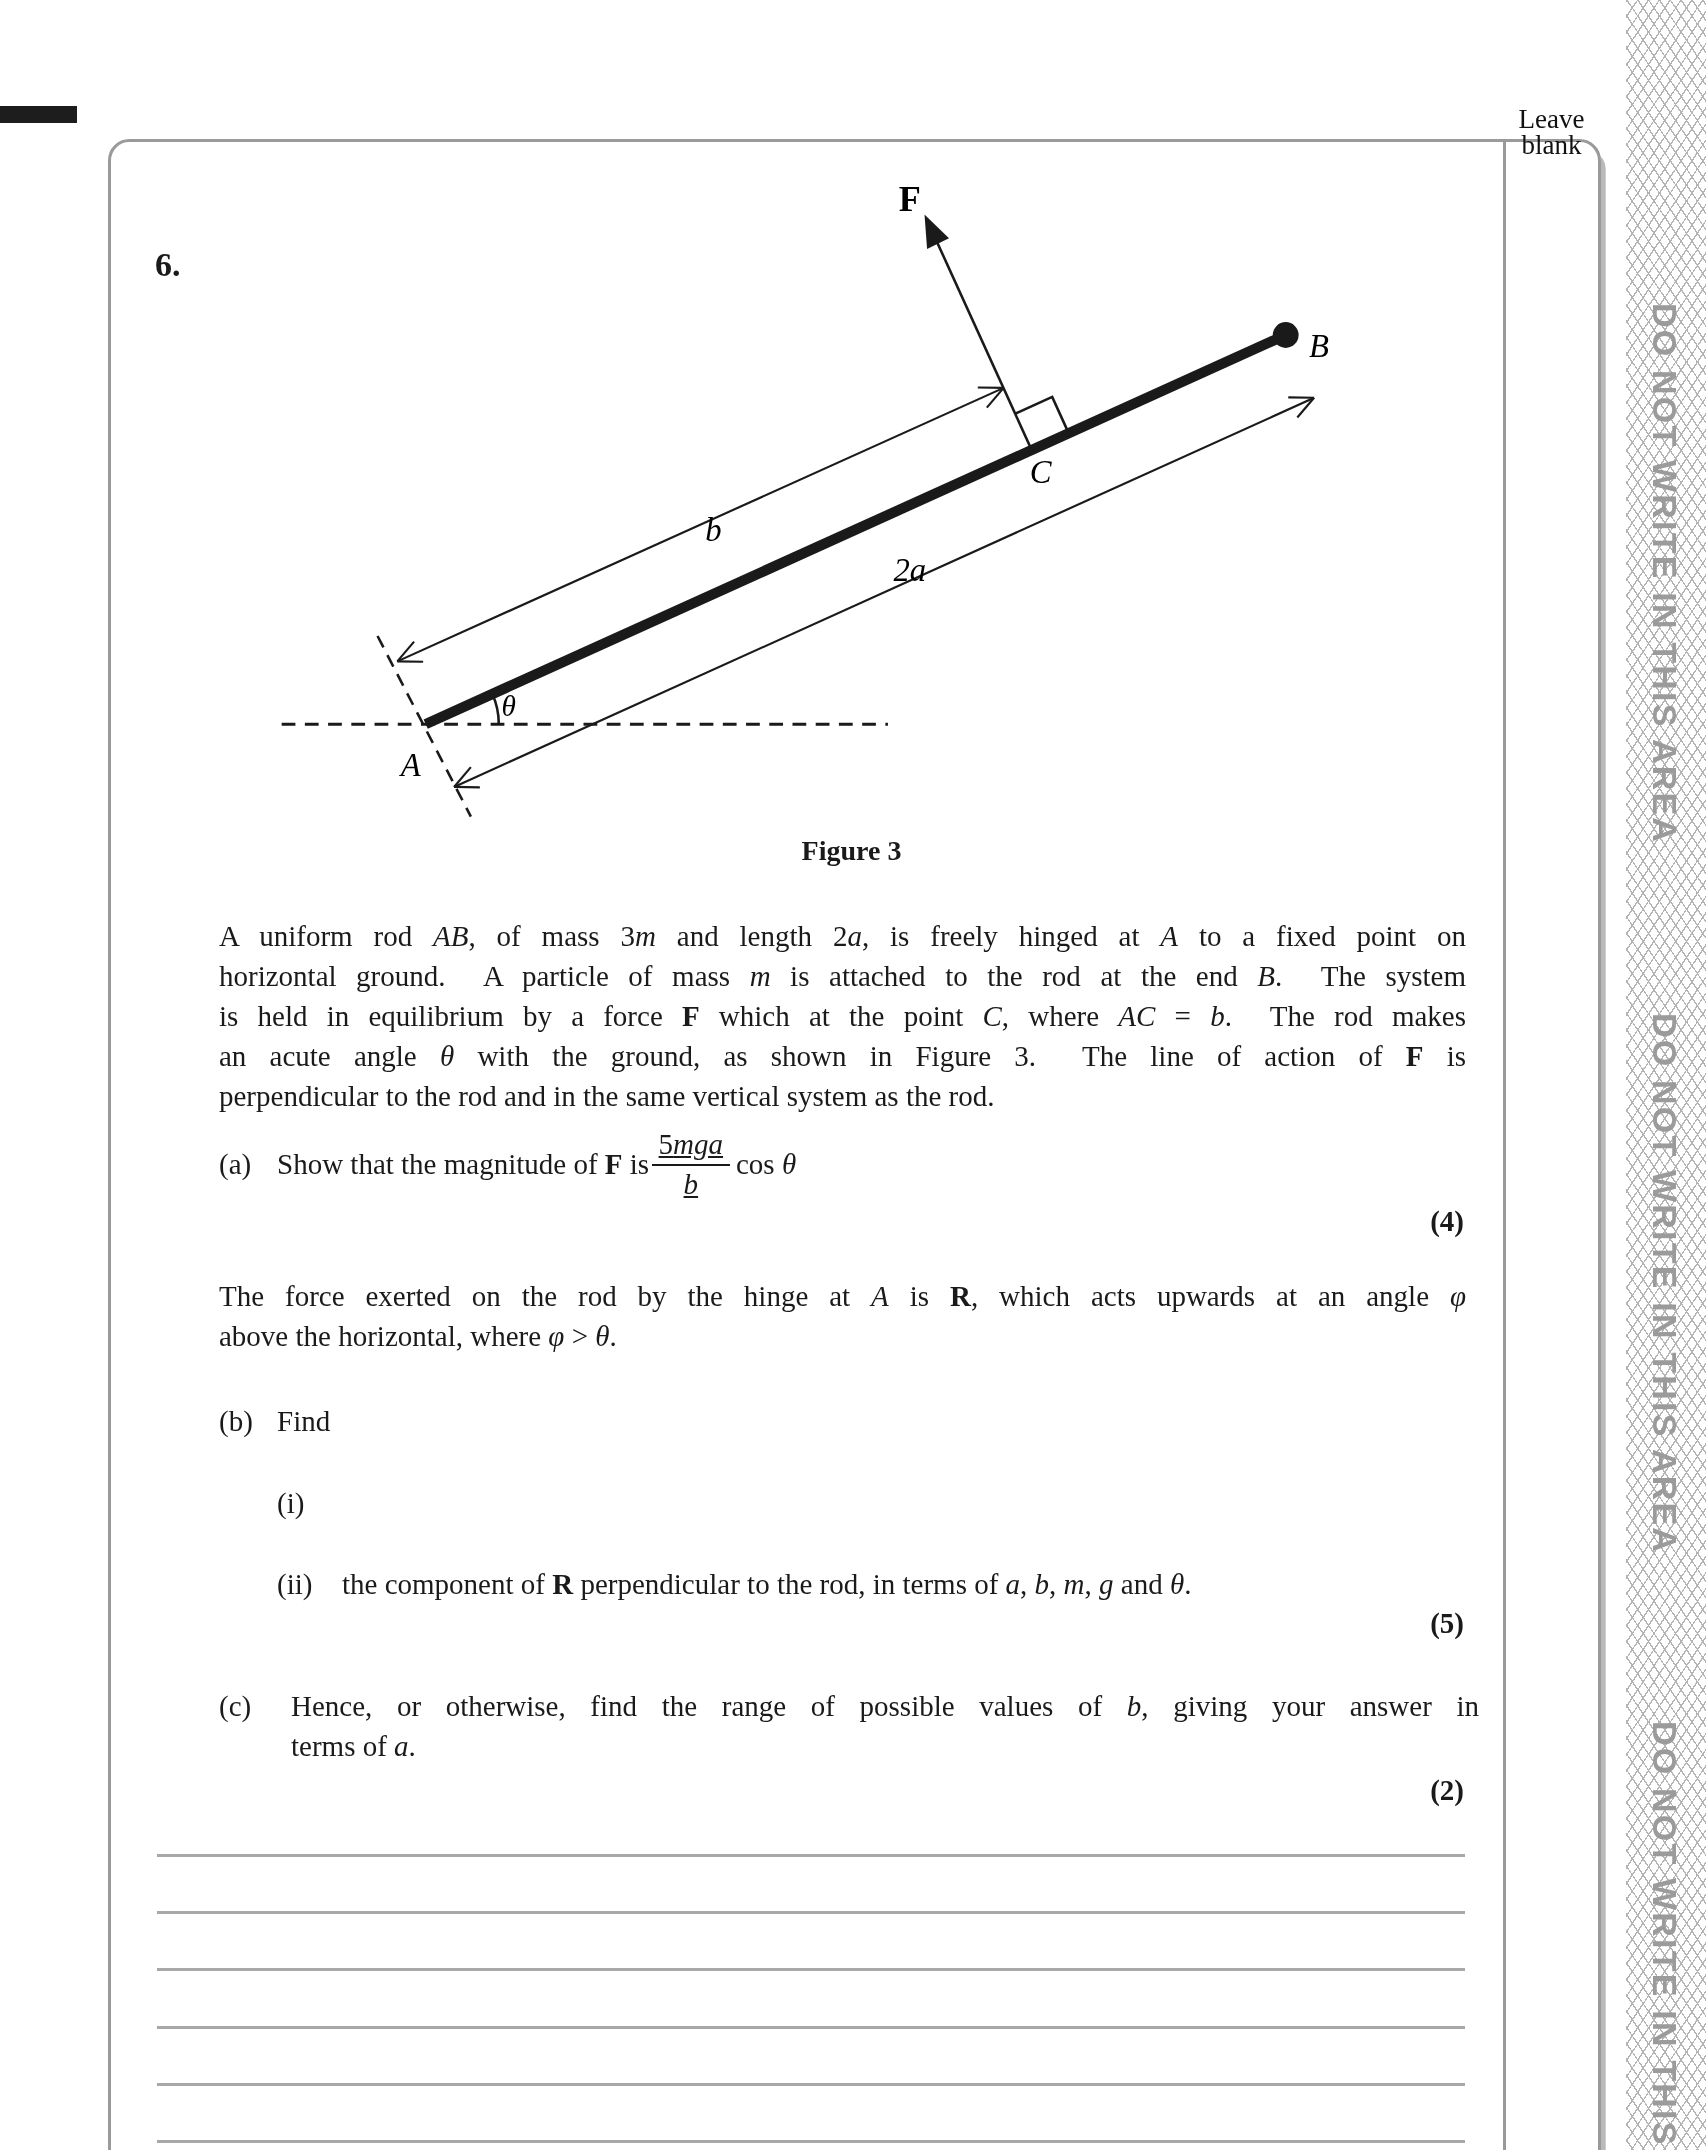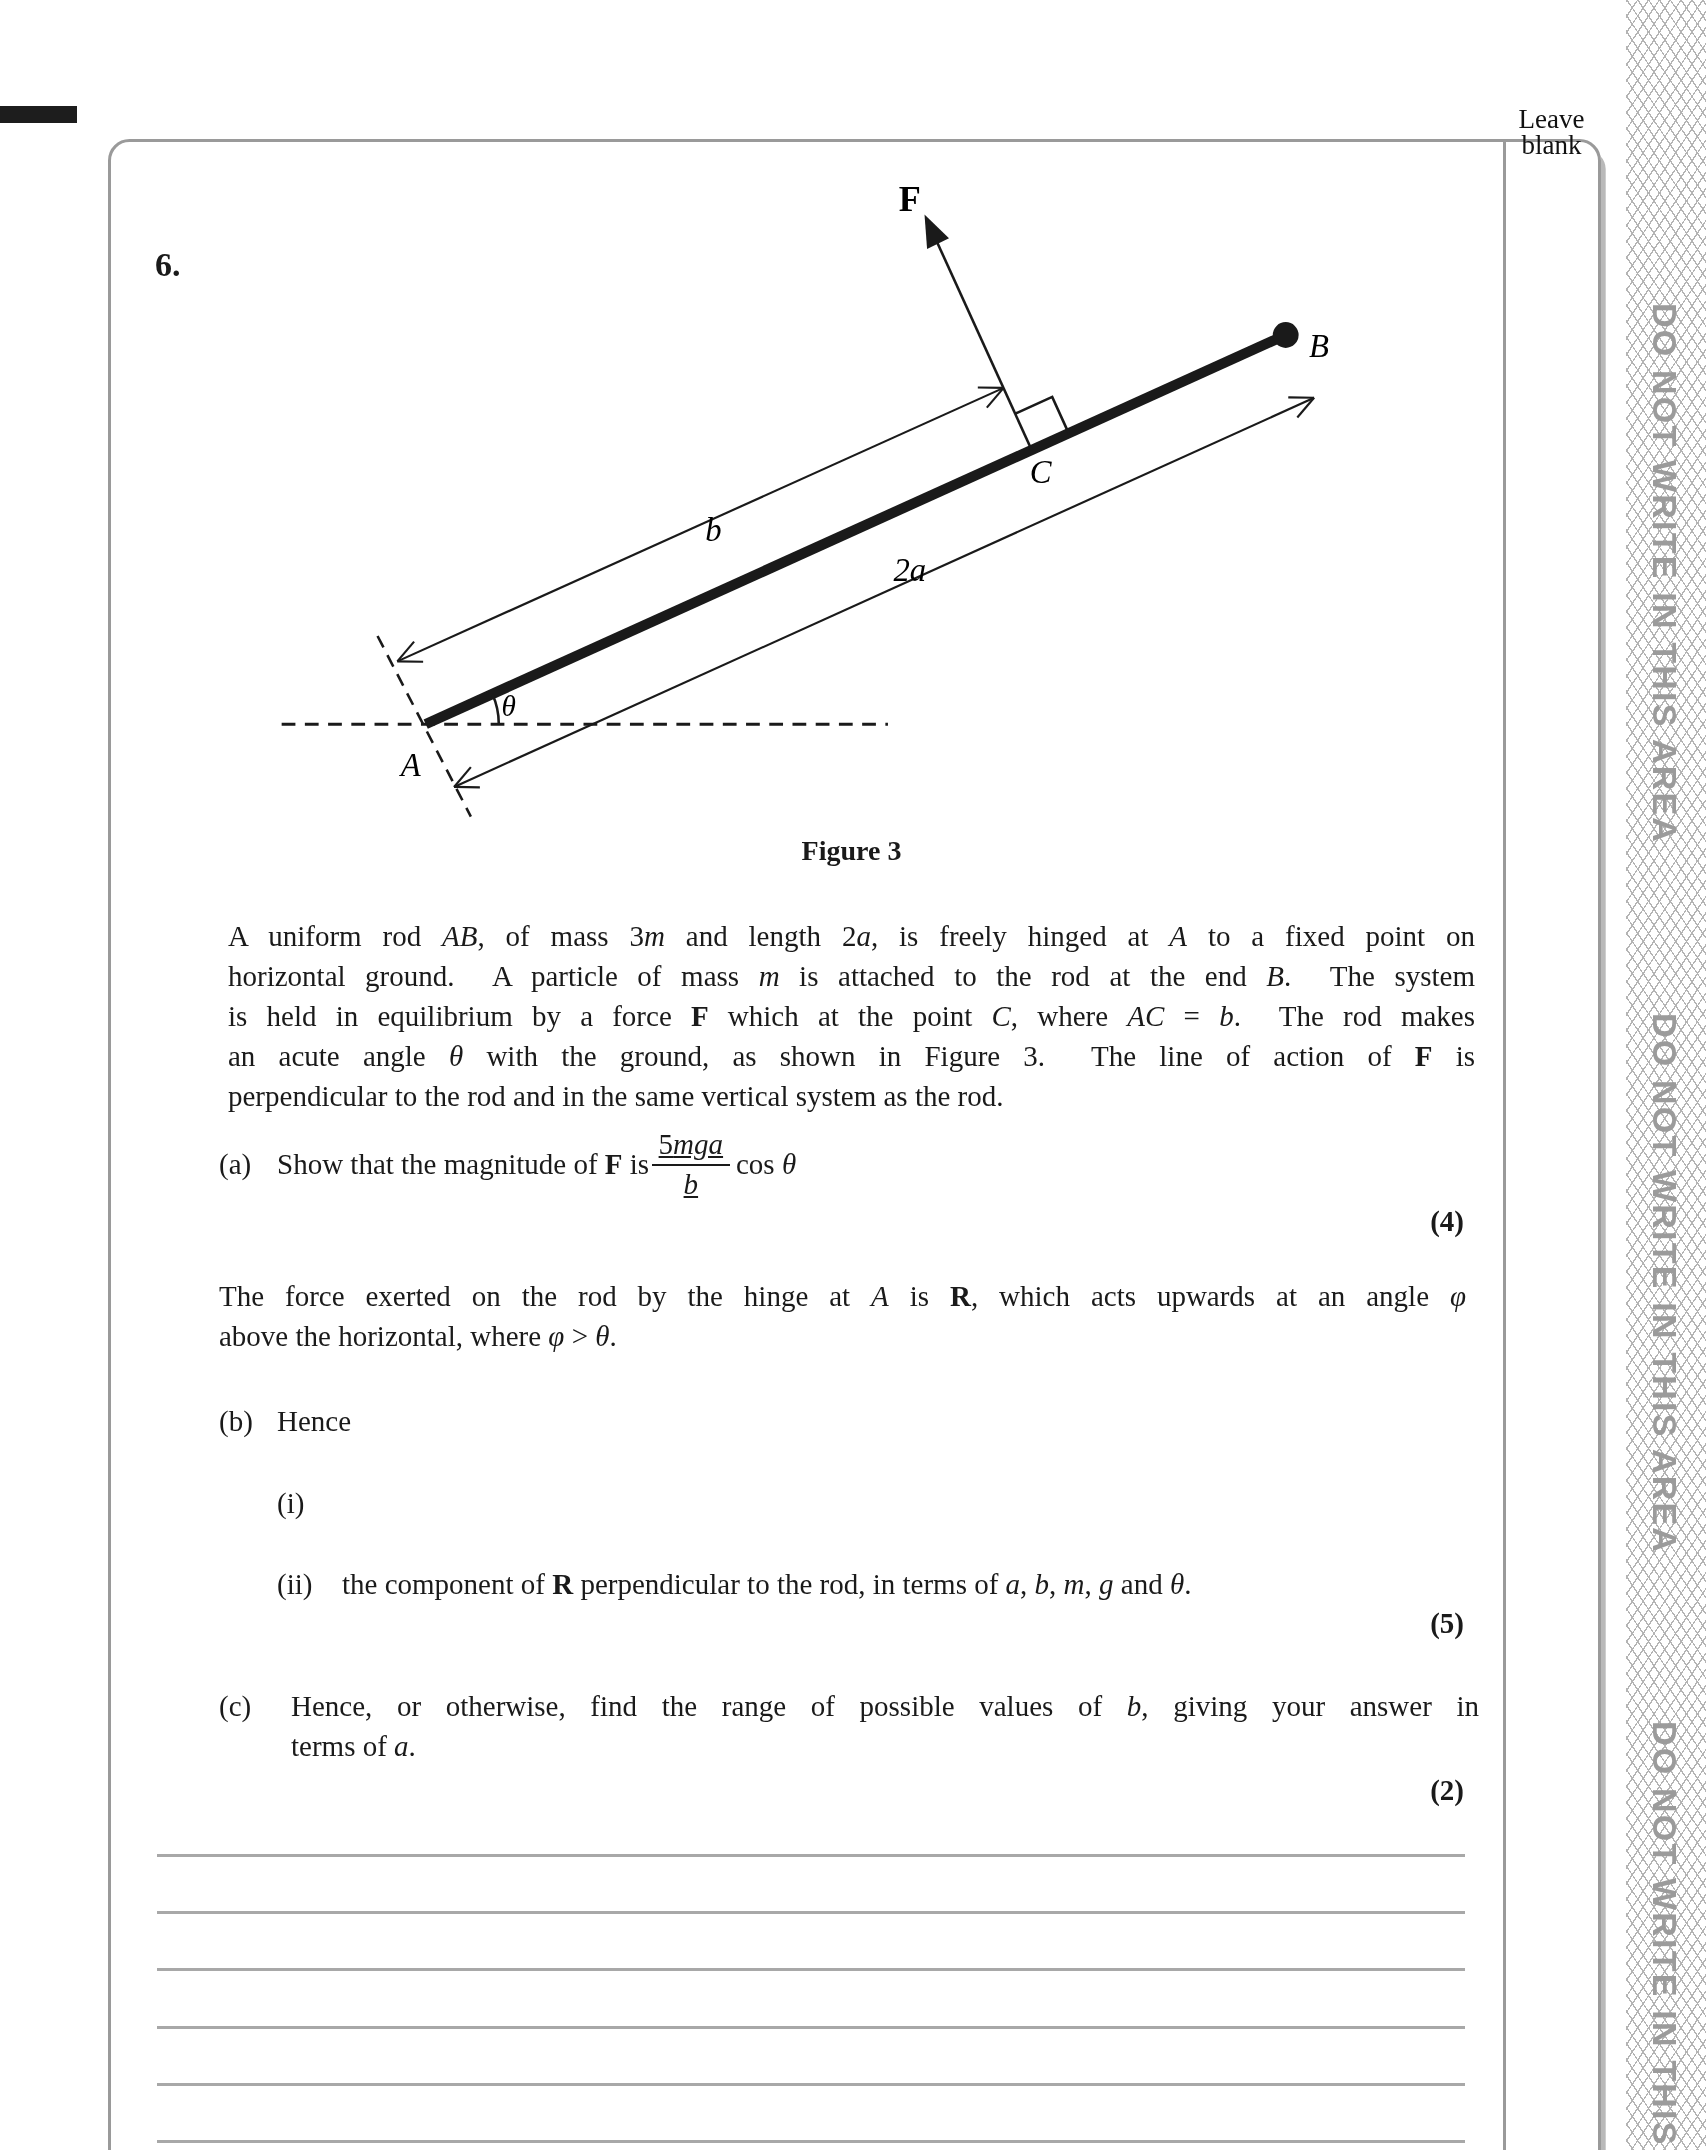--- a/index.html
+++ b/index.html
@@ -97,21 +97,21 @@
     <text x="2444" y="452" font-size="76" font-style="italic">B</text>
     <text x="1795" y="744" font-size="76" font-style="italic">C</text>
     <text x="332" y="1425" font-size="76" font-style="italic">A</text>
     <text x="1040" y="880" font-size="76" font-style="italic">b</text>
     <text x="1478" y="972" font-size="76" font-style="italic">2a</text>
     <text x="566" y="1286" font-size="68" font-style="italic">θ</text>
   </svg>
 
   <div class="caption">Figure 3</div>
 
-  <div class="abs" style="left:228px;top:916px;width:1247px;">
+  <div class="abs" style="left:219px;top:916px;width:1247px;">
     <div class="just"><span>A uniform rod </span><span class="i">AB</span><span>, of mass 3</span><span class="i">m</span><span> and length 2</span><span class="i">a</span><span>, is freely hinged at </span><span class="i">A</span><span> to a fixed point on</span></div>
     <div class="just"><span>horizontal ground.&nbsp; A particle of mass </span><span class="i">m</span><span> is attached to the rod at the end </span><span class="i">B</span><span>.&nbsp; The system</span></div>
     <div class="just"><span>is held in equilibrium by a force </span><span class="b">F</span><span> which at the point </span><span class="i">C</span><span>, where </span><span class="i">AC</span><span> = </span><span class="i">b</span><span>.&nbsp; The rod makes</span></div>
     <div class="just"><span>an acute angle </span><span class="i">θ</span><span> with the ground, as shown in Figure 3.&nbsp; The line of action of </span><span class="b">F</span><span> is</span></div>
     <div><span>perpendicular to the rod and in the same vertical system as the rod.</span></div>
   </div>
 
   <div class="arow">
     <span class="albl">(a)</span>
     <span><span>Show that the magnitude of </span><span class="b">F</span><span> is </span></span>
@@ -122,21 +122,21 @@
     <span><span>cos </span><span class="i">θ</span></span>
   </div>
   <div class="marks" style="top:1201px;">(4)</div>
 
   <div class="abs" style="left:219px;top:1276px;width:1247px;">
     <div class="just"><span>The force exerted on the rod by the hinge at </span><span class="i">A</span><span> is </span><span class="b">R</span><span>, which acts upwards at an angle </span><span class="i">φ</span></div>
     <div><span>above the horizontal, where </span><span class="i">φ</span><span> &gt; </span><span class="i">θ</span><span>.</span></div>
   </div>
 
   <div class="abs" style="left:219px;top:1401px;">(b)</div>
-  <div class="abs" style="left:277px;top:1401px;">Hence</div>
+  <div class="abs" style="left:277px;top:1401px;">Find</div>
 
   <div class="abs" style="left:277px;top:1483px;">(i)</div>
 
   <div class="abs" style="left:277px;top:1564px;">(ii)</div>
   <div class="abs" style="left:342px;top:1564px;width:1124px;"><span>the component of </span><span class="b">R</span><span> perpendicular to the rod, in terms of </span><span class="i">a</span><span>, </span><span class="i">b</span><span>, </span><span class="i">m</span><span>, </span><span class="i">g</span><span> and </span><span class="i">θ</span><span>.</span></div>
 
   <div class="marks" style="top:1603px;">(5)</div>
 
   <div class="abs" style="left:219px;top:1686px;">(c)</div>
   <div class="abs" style="left:291px;top:1686px;width:1188px;">

